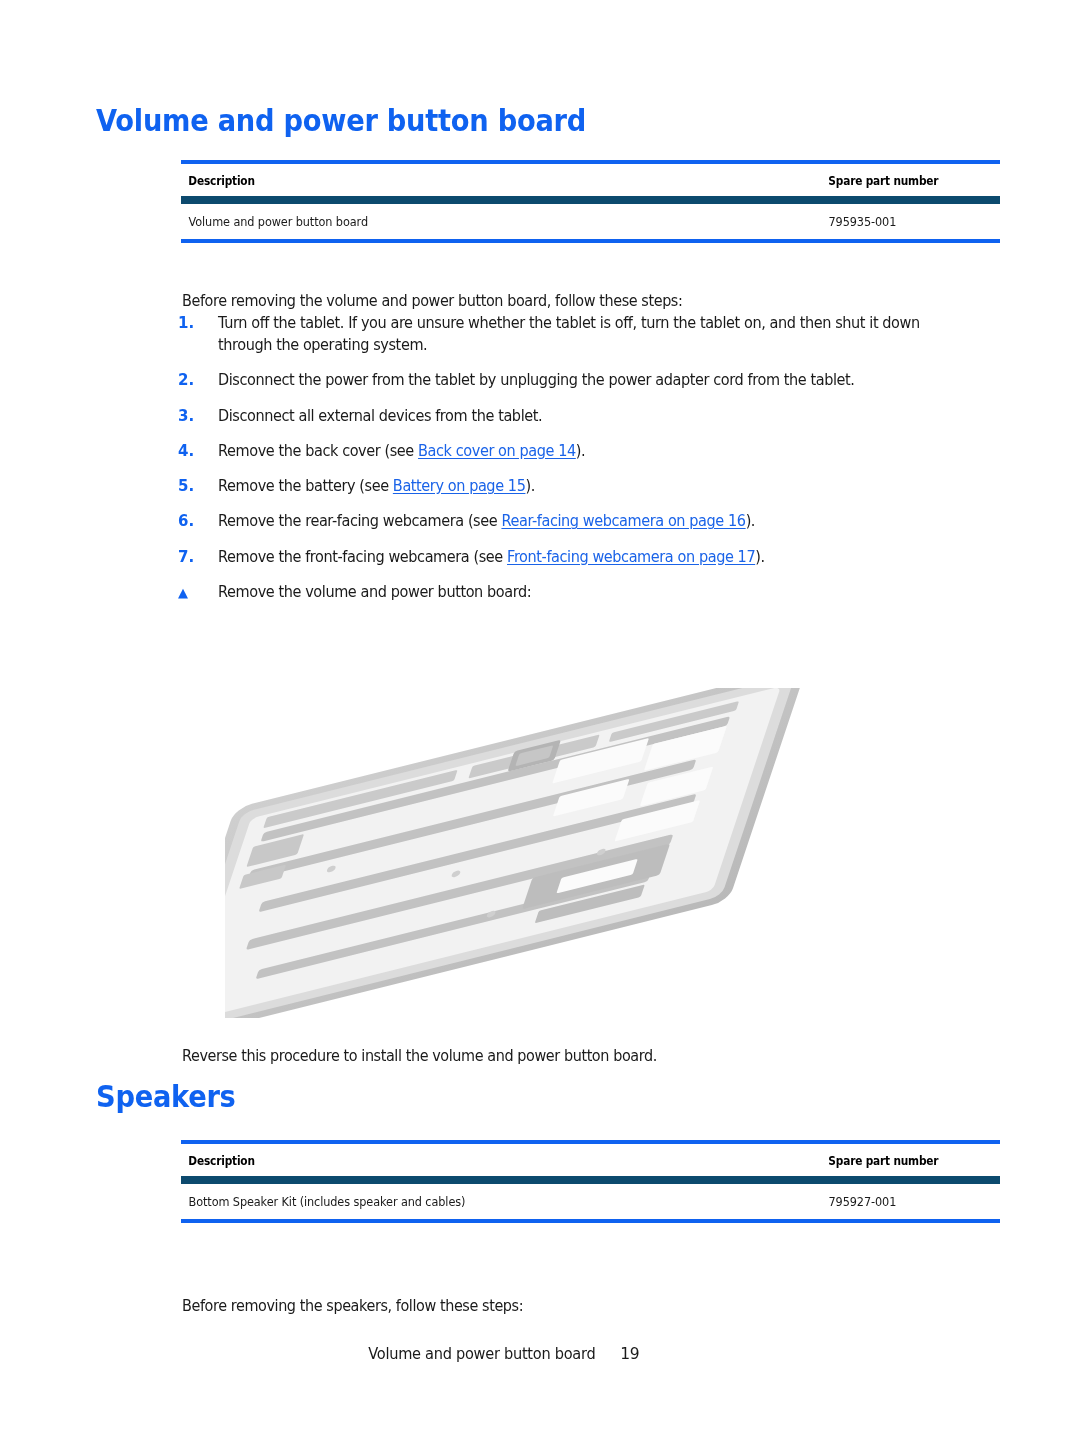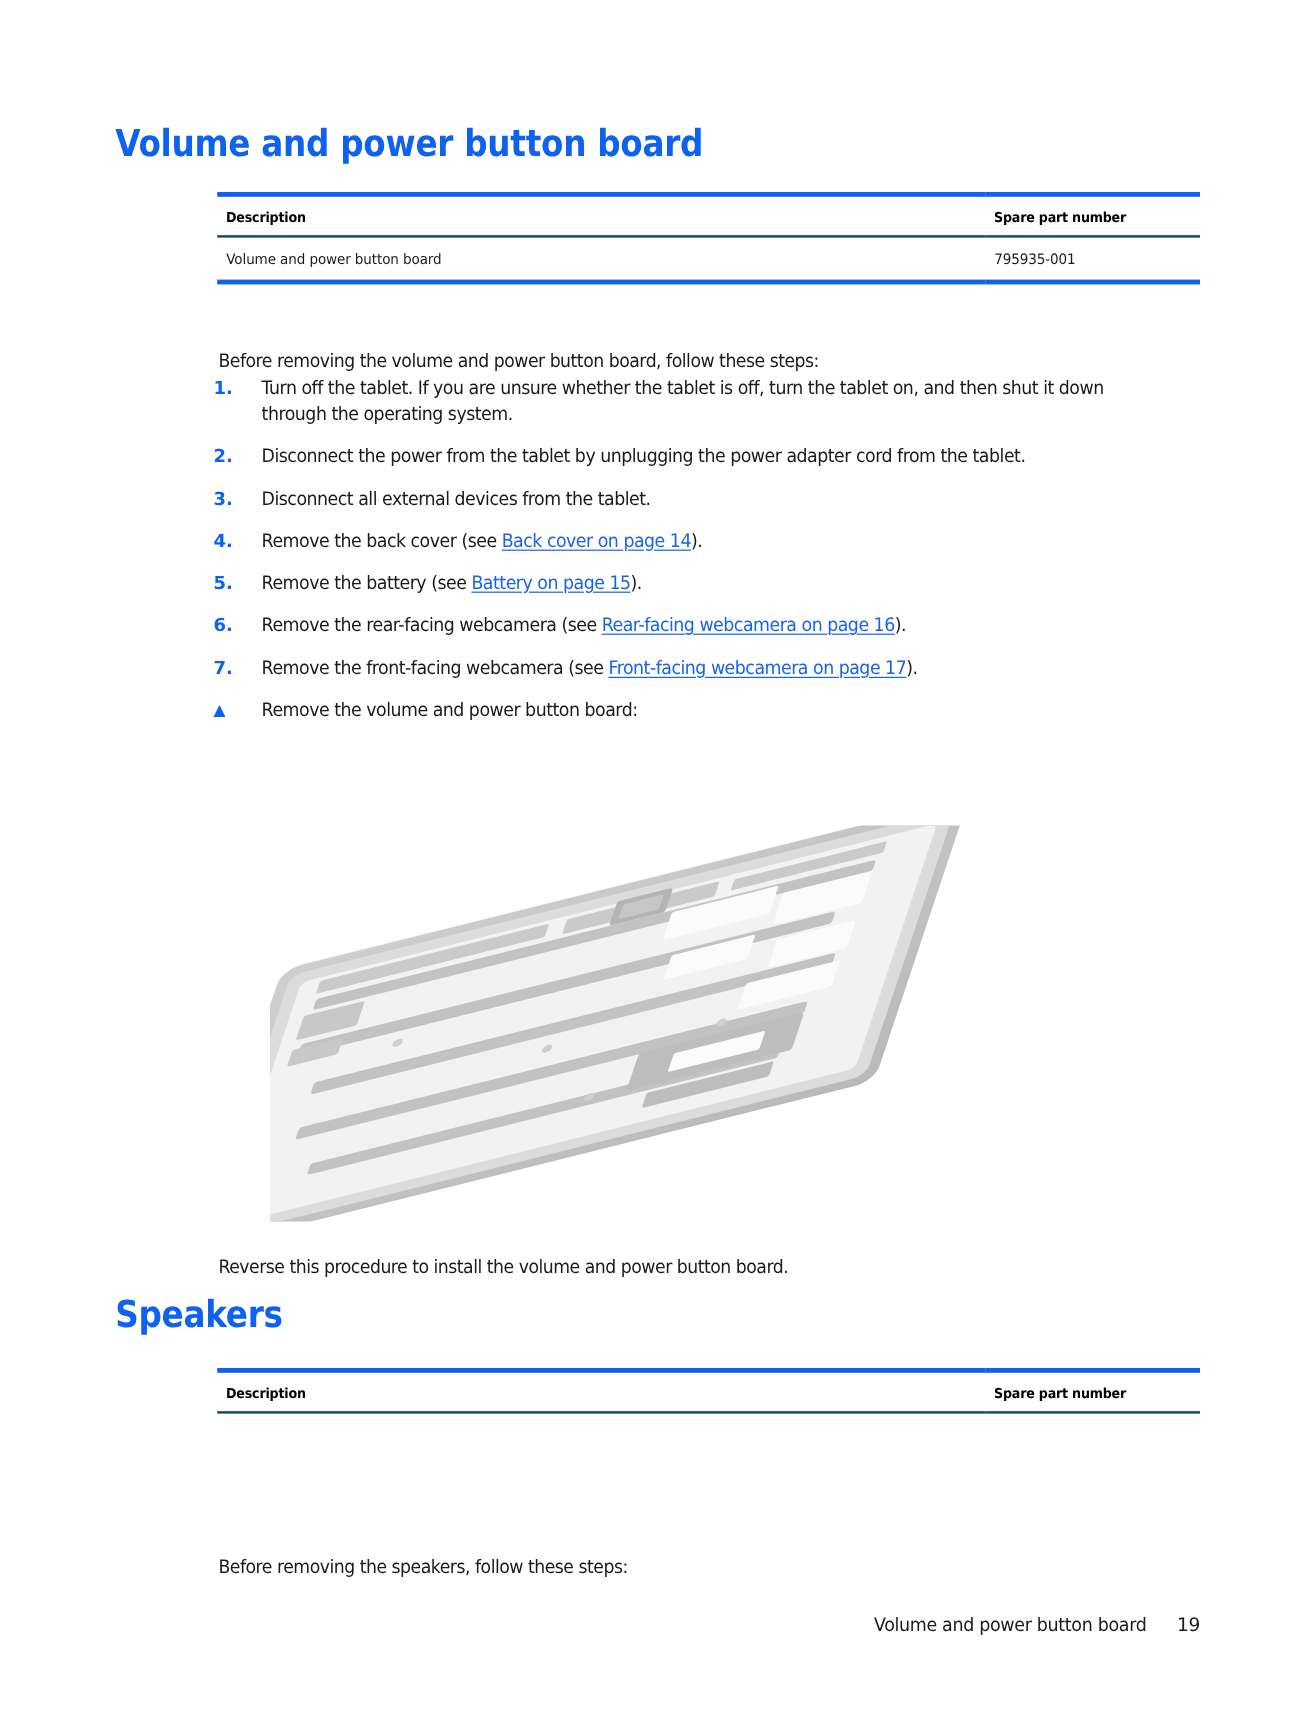--- a/index.html
+++ b/index.html
@@ -47,21 +47,21 @@
     width: 819px;
     border-collapse: collapse;
     font-size: 11.5px;
     font-family: "DejaVu Sans", sans-serif;
   }
   #table-volume { top: 160px; }
   #table-speakers { top: 1140px; }
 
   .spec-table thead tr {
     border-top: 4px solid #0f62f0;
-    border-bottom: 2px solid #0c4a6e;
+    border-bottom: 8px solid #0c4a6e;
   }
   .spec-table th {
     text-align: left;
     font-weight: bold;
     font-size: 11.5px;
     padding: 10px 0 8px 8px;
     color: #000000;
     letter-spacing: -0.2px;
     transform: scaleX(0.92);
     transform-origin: left center;
@@ -150,21 +150,21 @@
     width: 580px;
     height: 330px;
   }
 
   
   .footer {
     position: absolute;
     left: 0;
     top: 1345px;
     width: 1080px;
-    text-align: right;
+    text-align: center;
     padding-right: 80px;
     font-size: 15.5px;
     color: #1a1a1a;
     font-family: "DejaVu Sans", sans-serif;
     letter-spacing: -0.3px;
   }
   .footer-title { transform: scaleX(0.94); display: inline-block; }
   .footer-page { margin-left: 18px; }
 </style>
 </head>
@@ -312,20 +312,24 @@
   <h1 class="section-heading" id="heading-speakers">Speakers</h1>
 
   <table class="spec-table" id="table-speakers">
     <thead>
       <tr>
         <th class="col-desc">Description</th>
         <th class="col-part">Spare part number</th>
       </tr>
     </thead>
     <tbody>
+      <tr>
+        <td>Bottom Speaker Kit (includes speaker and cables)</td>
+        <td>795927-001</td>
+      </tr>
     </tbody>
   </table>
 
   <p class="body-text" id="intro-speakers">Before removing the speakers, follow these steps:</p>
 
   <div class="footer">
     <span class="footer-title">Volume and power button board</span><span class="footer-page">19</span>
   </div>
 
 </div>

